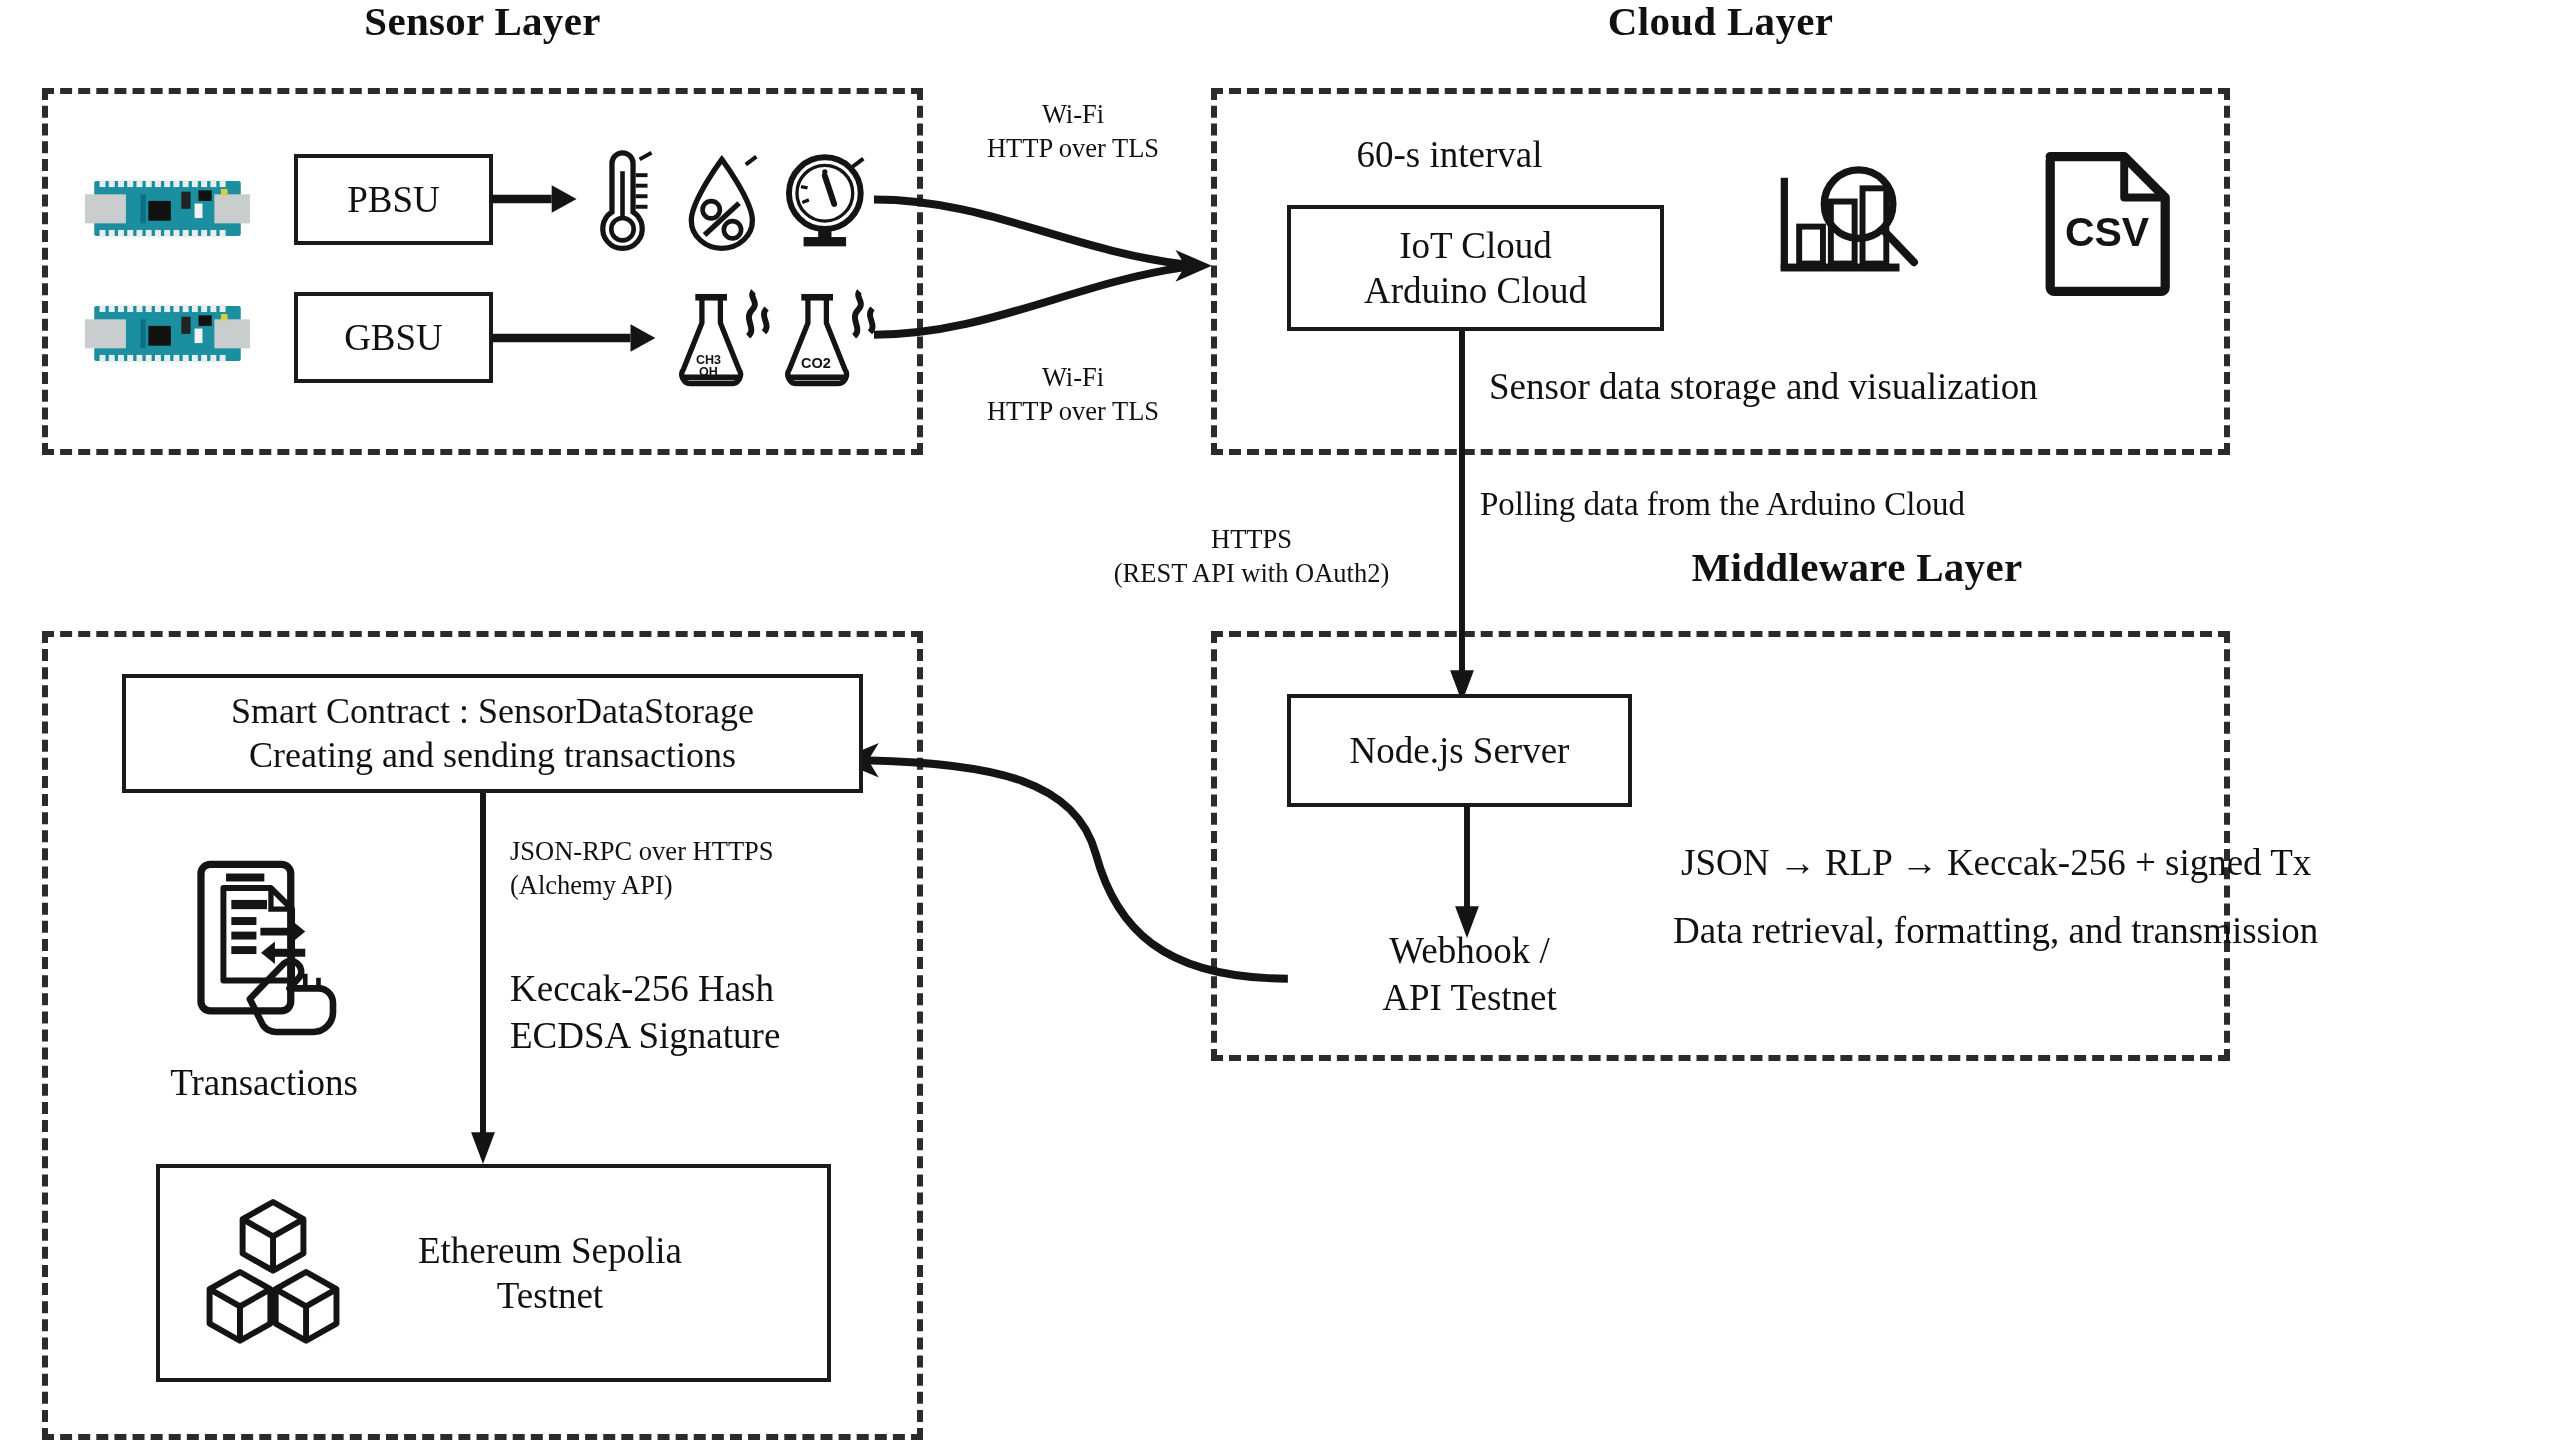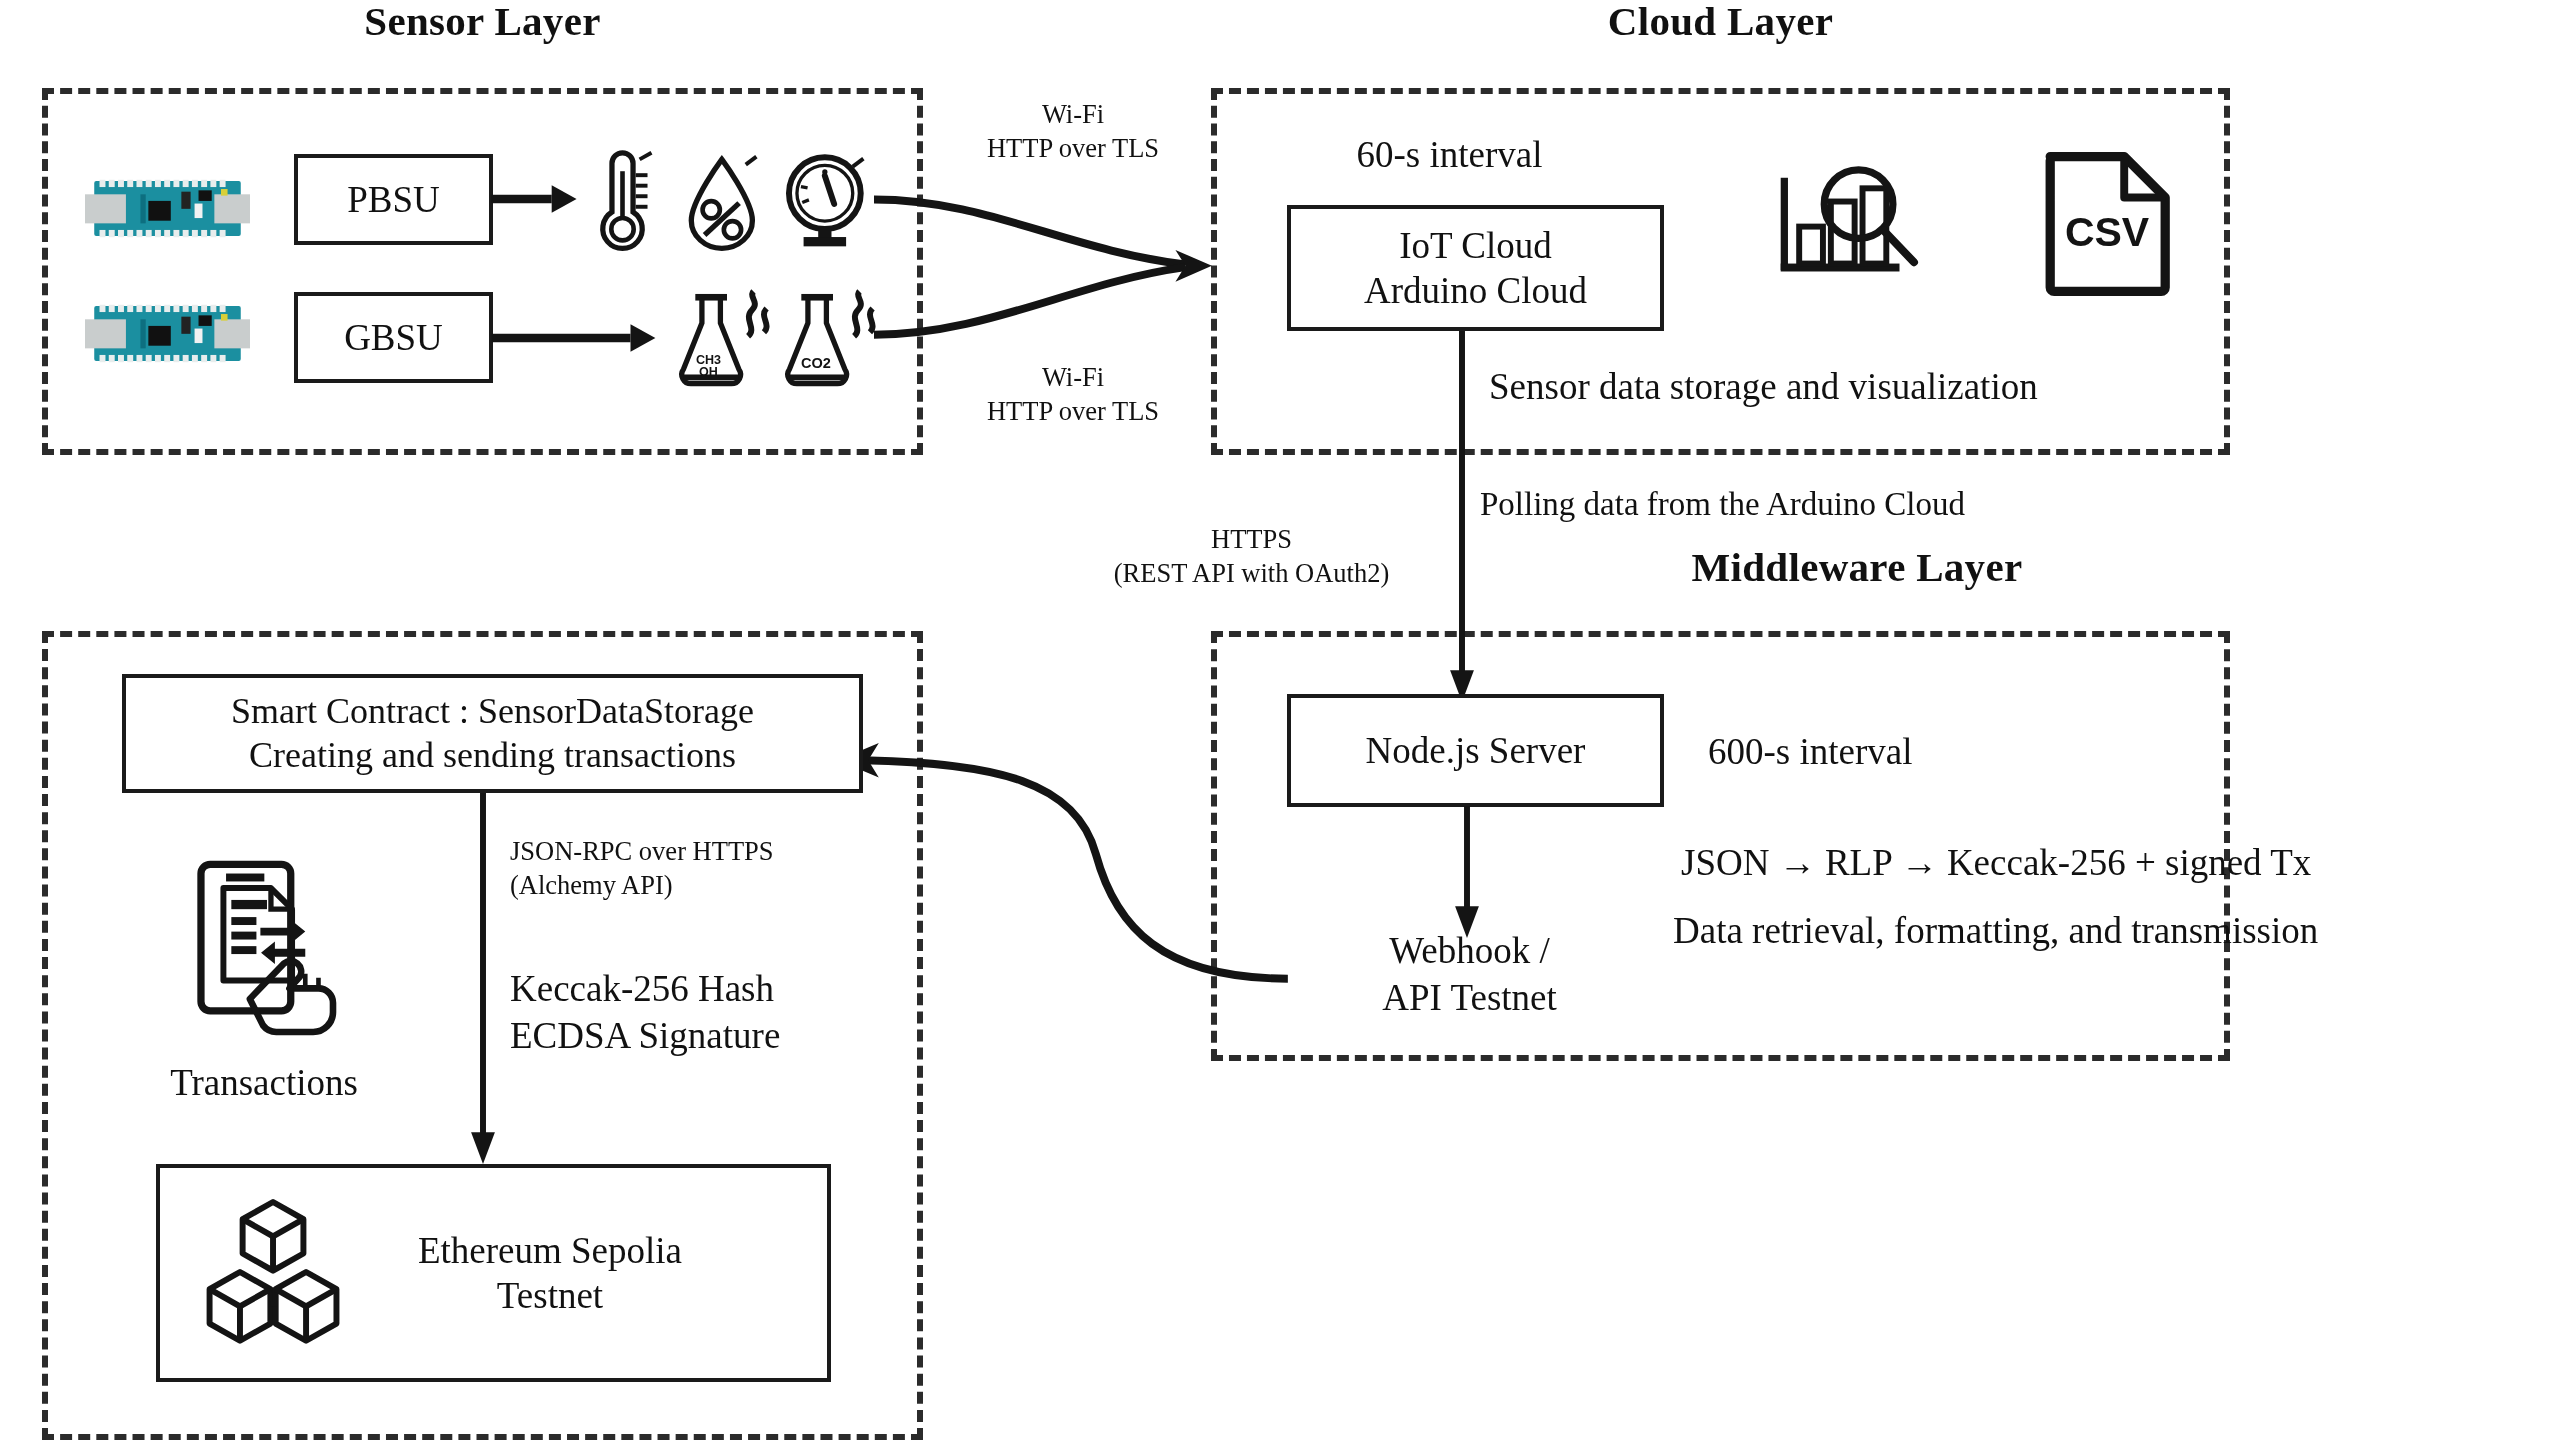--- a/index.html
+++ b/index.html
@@ -304,25 +304,24 @@
     </svg>
   </div>
 
   <div class="lbl mid" style="left:1480px;top:483px;width:741px;text-align:left;">Polling data from the Arduino Cloud</div>
 
   <div class="lbl small" style="left:1066px;top:523px;width:371px;">
     <div>HTTPS</div>
     <div>(REST API with OAuth2)</div>
   </div>
 
-  <div class="node" style="left:1278px;top:694px;width:377px;height:113px;">
+  <div class="node" style="left:1278px;top:694px;width:345px;height:113px;">
     <span class="l">Node.js Server</span>
   </div>
 
-  <div class="lbl big left" style="left:1708px;top:728px;width:397px;">600-s interval</div>
 
   <div class="abs" style="left:1447px;top:806px;width:40px;height:132px;">
     <svg width="40" height="132" viewBox="0 0 60 200">
       <line x1="30" y1="0" x2="30" y2="160" stroke="#141414" stroke-width="9"></line>
       <polygon points="12,152 30,200 48,152" fill="#141414"></polygon>
     </svg>
   </div>
 
   <div class="lbl big" style="left:1284px;top:927px;width:371px;">
     <div>Webhook /</div>

